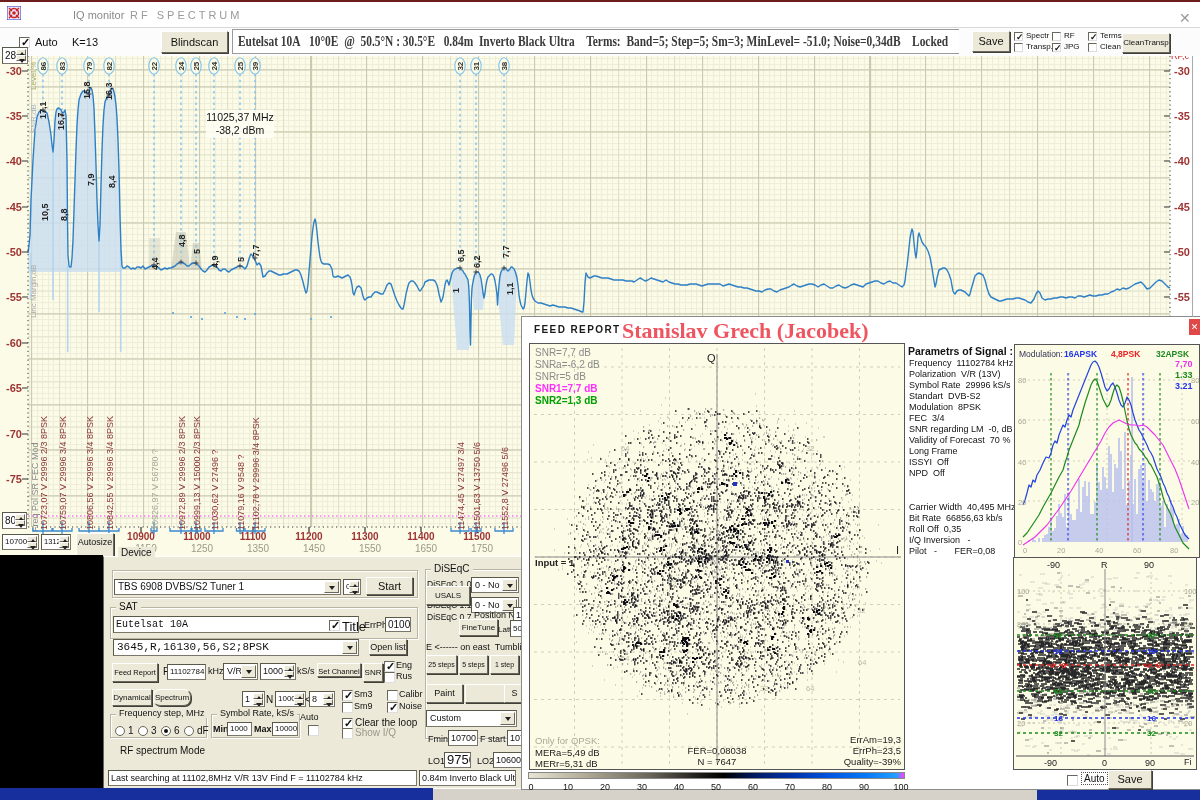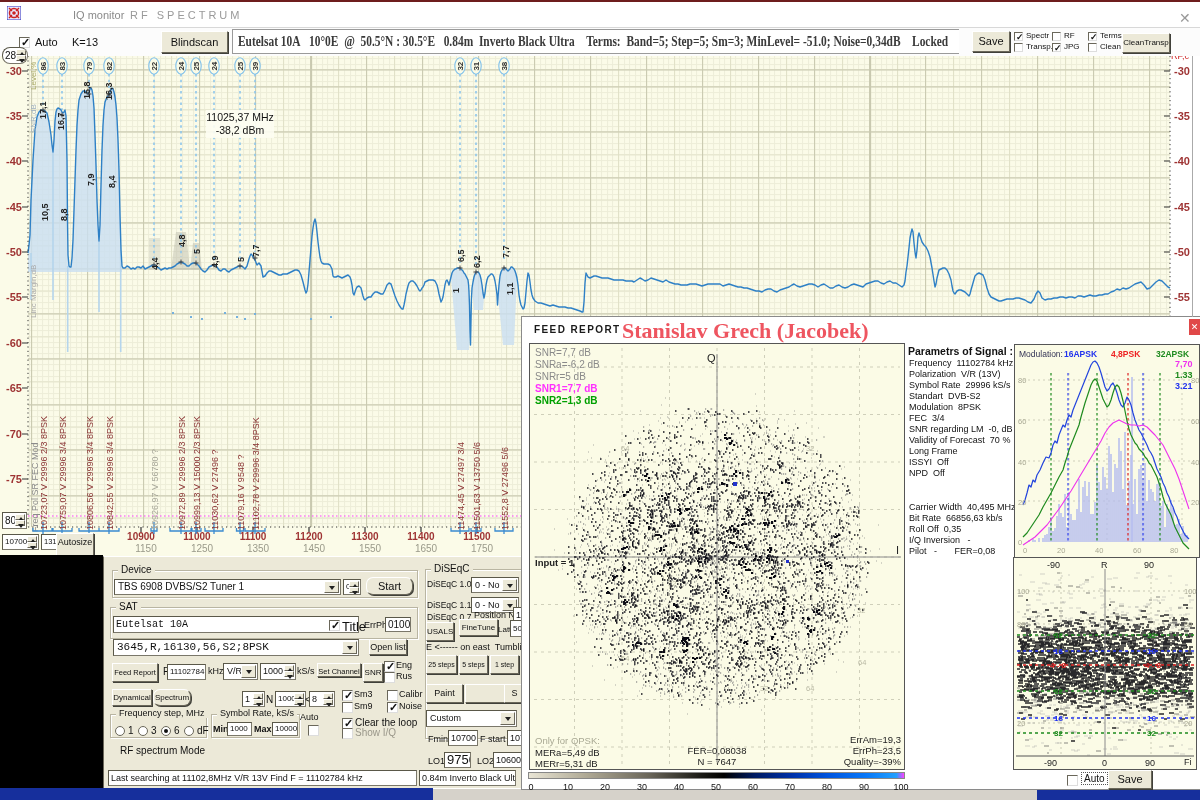--- a/index.html
+++ b/index.html
@@ -197,54 +197,54 @@
 <rect x="172" y="256" width="2" height="2" fill="#74b0dd"></rect>
 <rect x="190" y="260" width="2" height="2" fill="#74b0dd"></rect>
 <rect x="201" y="262" width="2" height="2" fill="#74b0dd"></rect>
 <rect x="224" y="256" width="2" height="2" fill="#74b0dd"></rect>
 <rect x="236" y="260" width="2" height="2" fill="#74b0dd"></rect>
 <rect x="244" y="262" width="2" height="2" fill="#74b0dd"></rect>
 <rect x="254" y="257" width="2" height="2" fill="#74b0dd"></rect>
 <rect x="310" y="262" width="2" height="2" fill="#74b0dd"></rect>
 <rect x="330" y="260" width="2" height="2" fill="#74b0dd"></rect>
 </svg>
-<div class="fld" style="left:2px;top:47px;width:26px;height:17px;line-height:15px;font-size:10px;padding-left:2px;border-radius:8px;">28<div style="position:absolute;right:1px;top:1px;width:10px;height:6px;background:#ece9d8;border:1px solid;border-color:#fff #6a675a #6a675a #fff;">
+<div class="fld" style="left:2px;top:47px;width:26px;height:17px;line-height:15px;font-size:10px;padding-left:2px;">28<div style="position:absolute;right:1px;top:1px;width:10px;height:6px;background:#ece9d8;border:1px solid;border-color:#fff #6a675a #6a675a #fff;">
       <div class="triu" style="left:2px;top:2px;"></div>
     </div><div style="position:absolute;right:1px;top:7px;width:10px;height:6px;background:#ece9d8;border:1px solid;border-color:#fff #6a675a #6a675a #fff;">
       <div class="tri" style="left:2px;top:3px;"></div>
     </div></div>
 <div class="fld" style="left:2px;top:512px;width:25px;height:17px;line-height:15px;font-size:10px;padding-left:2px;">80<div style="position:absolute;right:1px;top:1px;width:10px;height:6px;background:#ece9d8;border:1px solid;border-color:#fff #6a675a #6a675a #fff;">
       <div class="triu" style="left:2px;top:2px;"></div>
     </div><div style="position:absolute;right:1px;top:7px;width:10px;height:6px;background:#ece9d8;border:1px solid;border-color:#fff #6a675a #6a675a #fff;">
       <div class="tri" style="left:2px;top:3px;"></div>
     </div></div>
 <div class="fld" style="left:2px;top:534px;width:37px;height:16px;line-height:14px;font-size:8px;padding-left:2px;">10700<div style="position:absolute;right:1px;top:1px;width:10px;height:6px;background:#ece9d8;border:1px solid;border-color:#fff #6a675a #6a675a #fff;">
       <div class="triu" style="left:2px;top:2px;"></div>
     </div><div style="position:absolute;right:1px;top:7px;width:10px;height:6px;background:#ece9d8;border:1px solid;border-color:#fff #6a675a #6a675a #fff;">
       <div class="tri" style="left:2px;top:3px;"></div>
     </div></div>
 <div class="fld" style="left:41px;top:534px;width:30px;height:16px;line-height:14px;font-size:7.5px;padding-left:2px;">1312<div style="position:absolute;right:1px;top:1px;width:10px;height:6px;background:#ece9d8;border:1px solid;border-color:#fff #6a675a #6a675a #fff;">
       <div class="triu" style="left:2px;top:2px;"></div>
     </div><div style="position:absolute;right:1px;top:7px;width:10px;height:6px;background:#ece9d8;border:1px solid;border-color:#fff #6a675a #6a675a #fff;">
       <div class="tri" style="left:2px;top:3px;"></div>
     </div></div>
-<div class="btn" style="left:56px;top:533px;width:38px;height:24px;line-height:16px;font-size:9px;">Autosize</div>
+<div class="btn" style="left:76px;top:533px;width:38px;height:24px;line-height:16px;font-size:9px;">Autosize</div>
 <div class="abs" style="left:0;top:555px;width:103px;height:233px;background:#000;"></div>
 <div class="abs" style="left:103px;top:556px;width:423px;height:232px;background:#ece9d8;border-left:1px solid #6a675a;border-top:1px solid #fff;"></div>
 <div class="gb" style="left:112px;top:570px;width:306px;height:28px;"></div>
-<div class="gbl" style="left:118px;top:564px;font-size:10px;">Device</div>
+<div class="gbl" style="left:118px;top:547px;font-size:10px;">Device</div>
 <div class="fld" style="left:114px;top:579px;width:227px;height:16px;line-height:14px;font-size:10px;padding-left:3px;">TBS 6908 DVBS/S2 Tuner 1<div class="ar" style="position:absolute;right:1px;top:1px;width:15px;height:12px;background:#ece9d8;border:1px solid;border-color:#fff #6a675a #6a675a #fff;">
       <div class="tri" style="left:4px;top:4px;"></div>
     </div></div>
 <div class="fld" style="left:343px;top:579px;width:18px;height:16px;line-height:14px;font-size:8px;padding-left:2px;">0<div style="position:absolute;right:1px;top:1px;width:10px;height:6px;background:#ece9d8;border:1px solid;border-color:#fff #6a675a #6a675a #fff;">
       <div class="triu" style="left:2px;top:2px;"></div>
     </div><div style="position:absolute;right:1px;top:7px;width:10px;height:6px;background:#ece9d8;border:1px solid;border-color:#fff #6a675a #6a675a #fff;">
       <div class="tri" style="left:2px;top:3px;"></div>
     </div></div>
-<div class="btn" style="left:366px;top:577px;width:47px;height:18px;line-height:16px;font-size:11px;border-radius:7px;">Start</div>
+<div class="btn" style="left:366px;top:577px;width:47px;height:18px;line-height:16px;font-size:11px;">Start</div>
 <div class="gb" style="left:110px;top:607px;width:308px;height:32px;"></div>
 <div class="gbl" style="left:116px;top:601px;font-size:10px;">SAT</div>
 <div class="fld" style="left:113px;top:616px;width:246px;height:17px;line-height:15px;font-size:10px;padding-left:2px;font-family:'Liberation Mono',monospace;">Eutelsat 10A</div>
 <div class="cb" style="left:329px;top:620px;width:11px;height:11px;">
     <div class="ck" style="left:1px;top:2px;font-size:11px;">✓</div>
   </div>
 <div class="lbl" style="left:342px;top:619px;font-size:13px;color:#111;">Title</div>
 <div class="lbl" style="left:364px;top:620px;font-size:9px;">ErrPh</div>
 <div class="fld" style="left:385px;top:617px;width:26px;height:15px;line-height:13px;font-size:10px;padding-left:2px;">0100</div>
 <div class="fld" style="left:113px;top:639px;width:246px;height:17px;line-height:15px;font-size:11px;padding-left:3px;font-family:'Liberation Mono',monospace;">3645,R,16130,56,S2;8PSK<div class="ar" style="position:absolute;right:1px;top:1px;width:15px;height:13px;background:#ece9d8;border:1px solid;border-color:#fff #6a675a #6a675a #fff;">
@@ -336,21 +336,21 @@
 <div class="fld" style="left:471px;top:577px;width:48px;height:16px;line-height:14px;font-size:9px;padding-left:3px;">0 - No<div class="ar" style="position:absolute;right:1px;top:1px;width:15px;height:12px;background:#ece9d8;border:1px solid;border-color:#fff #6a675a #6a675a #fff;">
       <div class="tri" style="left:4px;top:4px;"></div>
     </div></div>
 <div class="lbl" style="left:427px;top:600px;font-size:8.5px;">DiSEqC 1.1</div>
 <div class="fld" style="left:471px;top:597px;width:48px;height:16px;line-height:14px;font-size:9px;padding-left:3px;">0 - No<div class="ar" style="position:absolute;right:1px;top:1px;width:15px;height:12px;background:#ece9d8;border:1px solid;border-color:#fff #6a675a #6a675a #fff;">
       <div class="tri" style="left:4px;top:4px;"></div>
     </div></div>
 <div class="lbl" style="left:427px;top:612px;font-size:8.5px;">DiSEqC 0.7</div>
 <div class="lbl" style="left:474px;top:610px;font-size:9px;">Position N</div>
 <div class="fld" style="left:513px;top:607px;width:11px;height:16px;line-height:14px;font-size:9px;padding-left:2px;">1</div>
-<div class="btn" style="left:426px;top:622px;width:28px;height:19px;line-height:17px;font-size:8px;">USALS</div>
+<div class="btn" style="left:426px;top:586px;width:44px;height:19px;line-height:17px;font-size:8px;">USALS</div>
 <div class="btn" style="left:459px;top:619px;width:39px;height:17px;line-height:15px;font-size:8px;">FineTune</div>
 <div class="lbl" style="left:498px;top:625px;font-size:8px;">Latt</div>
 <div class="fld" style="left:510px;top:620px;width:15px;height:17px;line-height:15px;font-size:8px;padding-left:2px;">50</div>
 <div class="lbl" style="left:426px;top:642px;font-size:9px;">E &lt;------ on east&nbsp;&nbsp;Tumbli</div>
 <div class="btn" style="left:426px;top:655px;width:31px;height:19px;line-height:17px;font-size:7px;">25 steps</div>
 <div class="btn" style="left:459px;top:655px;width:29px;height:19px;line-height:17px;font-size:7px;">5 steps</div>
 <div class="btn" style="left:490px;top:655px;width:29px;height:19px;line-height:17px;font-size:7px;">1 step</div>
 <div class="btn" style="left:426px;top:684px;width:37px;height:19px;line-height:17px;font-size:9px;">Paint</div>
 <div class="btn" style="left:465px;top:684px;width:37px;height:19px;line-height:17px;font-size:9px;padding-left:44px;">Load</div>
 <div class="btn" style="left:504px;top:684px;width:21px;height:19px;line-height:17px;font-size:9px;">S</div>

